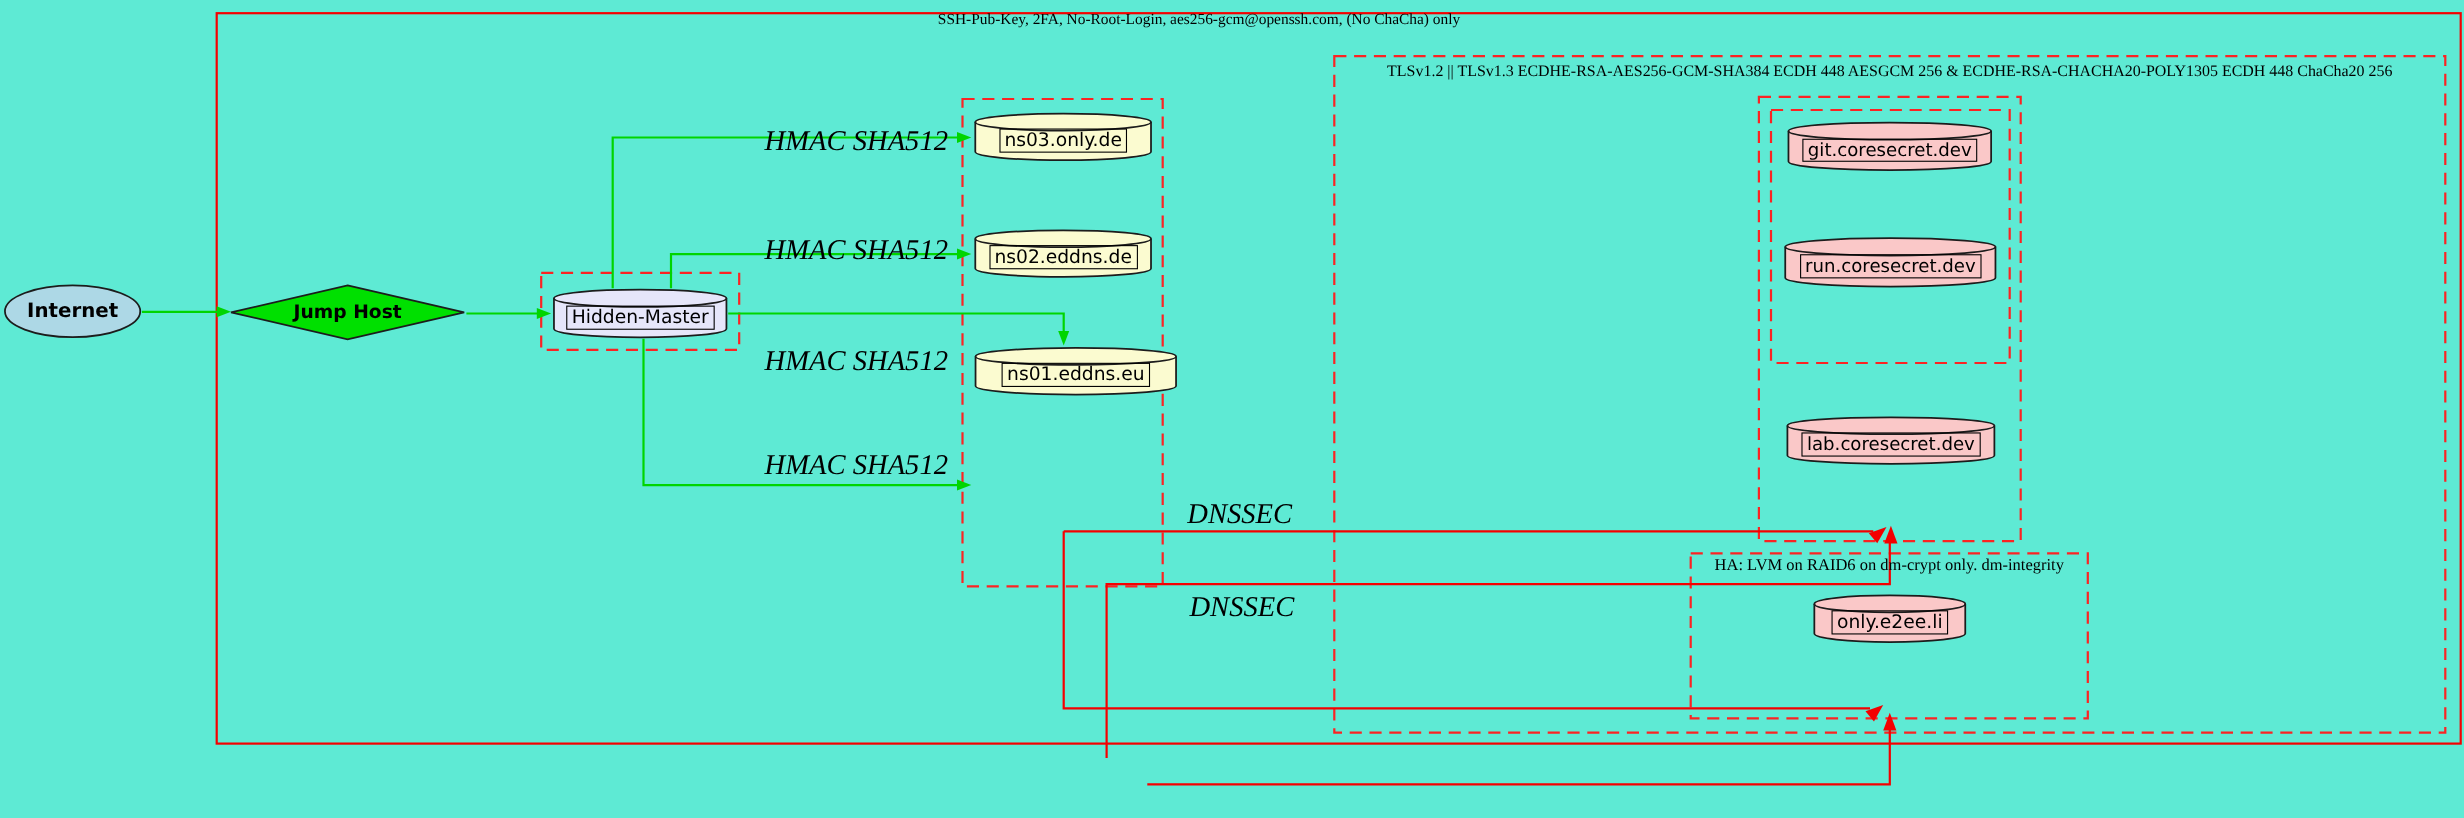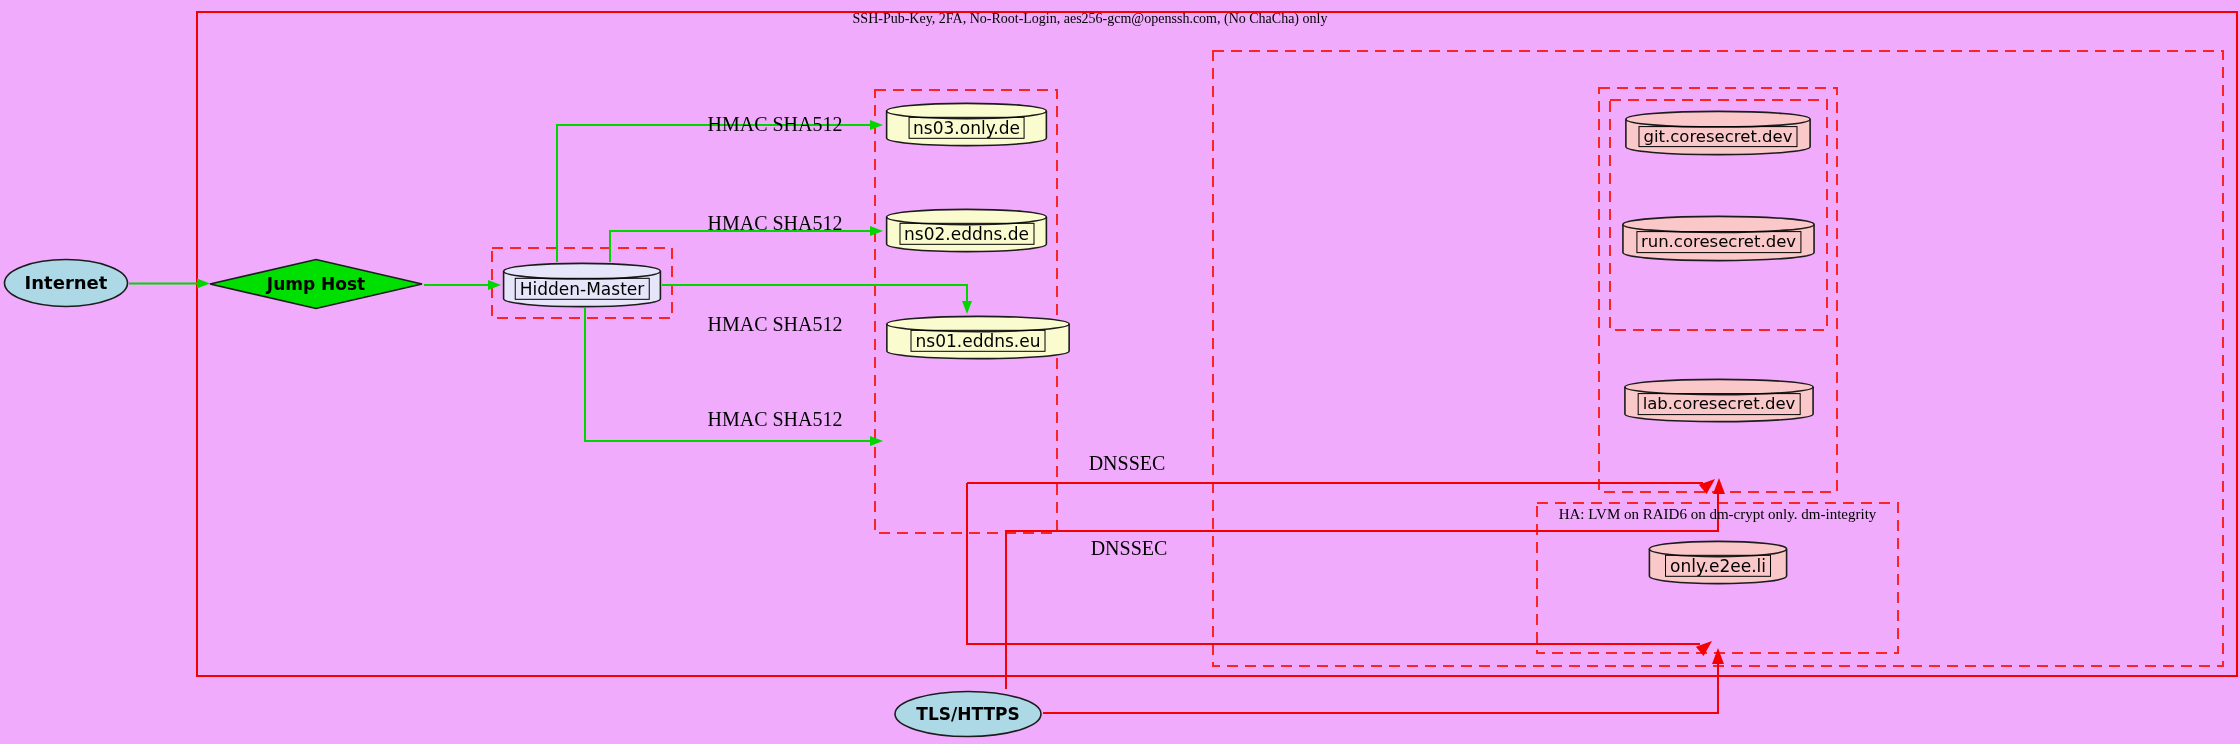--- a/index.html
+++ b/index.html
@@ -1,17 +1,17 @@
 <!DOCTYPE html>
 <html><head>
 <meta charset="utf-8">
 <style>
   html,body { margin:0; padding:0; background:#fff; }
   #stage {
-    position:relative; width:2240px; height:744px; background:#f0abfc;
+    position:relative; width:2240px; height:744px; background:#5eead4;
     font-family:"DejaVu Sans", sans-serif; overflow:hidden;
   }
   #wires { position:absolute; left:0; top:0; width:2240px; height:744px; }
 
   
   .node { position:absolute; }
   .node svg.shape { position:absolute; left:0; top:0; width:100%; height:100%; overflow:visible; }
   .node .lbl {
     position:absolute; left:50%; top:50%; transform:translate(-50%,-50%);
     font-size:17px; color:#000; white-space:nowrap; line-height:1.2;
@@ -20,21 +20,21 @@
   .ellipse-node .lbl, .diamond-node .lbl { border:none;font-weight:bold; }
 
   
   .note, .edge-lbl {
     position:absolute; text-align:center; color:#000;
     font-family:"Liberation Serif","DejaVu Serif",serif; white-space:nowrap;
   }
   .note-ssh  { left:837px; top:11px;  width:506px; font-size:14px; }
   .note-tls  { left:1213px; top:57px; width:1010px; font-size:14.5px; }
   .note-ha   { left:1537px; top:506px; width:361px; font-size:15px; }
-  .edge-lbl  { font-size:20px; width:160px; }
+  .edge-lbl  { font-size:26px; width:160px;font-style:italic; }
   .hmac-1 { left:695px; top:113px; }
   .hmac-2 { left:695px; top:212px; }
   .hmac-3 { left:695px; top:313px; }
   .hmac-4 { left:695px; top:408px; }
   .dnssec-1 { left:1047px; top:452px; }
   .dnssec-2 { left:1049px; top:537px; }
 </style>
 </head>
 <body>
 
@@ -72,42 +72,37 @@
     <use href="#ag" transform="translate(883,231)"></use>
     <use href="#ag" transform="translate(967,314) rotate(90)"></use>
     <use href="#ag" transform="translate(883,441)"></use>
     <use href="#ar" transform="translate(1715,479) rotate(-40)"></use>
     <use href="#ar" transform="translate(1719,478) rotate(-90)"></use>
     <use href="#ar" transform="translate(1712,641) rotate(-40)"></use>
     <use href="#ar" transform="translate(1718,648) rotate(-90)"></use>
   </svg>
 
   <div class="note note-ssh">SSH-Pub-Key, 2FA, No-Root-Login, aes256-gcm@openssh.com, (No ChaCha) only</div>
+  <div class="note note-tls">TLSv1.2 || TLSv1.3 ECDHE-RSA-AES256-GCM-SHA384 ECDH 448 AESGCM 256 &amp; ECDHE-RSA-CHACHA20-POLY1305 ECDH 448 ChaCha20 256</div>
   <div class="note note-ha">HA: LVM on RAID6 on dm-crypt only. dm-integrity</div>
 
   <div class="edge-lbl hmac-1">HMAC SHA512</div>
   <div class="edge-lbl hmac-2">HMAC SHA512</div>
   <div class="edge-lbl hmac-3">HMAC SHA512</div>
   <div class="edge-lbl hmac-4">HMAC SHA512</div>
   <div class="edge-lbl dnssec-1">DNSSEC</div>
   <div class="edge-lbl dnssec-2">DNSSEC</div>
 
   <div class="node ellipse-node" style="left:3px; top:258px; width:126px; height:50px;">
     <svg class="shape" viewBox="0 0 126 50" preserveAspectRatio="none">
       <ellipse cx="63" cy="25" rx="61.5" ry="23.5" fill="#add8e6" stroke="#1c1c1c" stroke-width="1.6" vector-effect="non-scaling-stroke"></ellipse>
     </svg>
     <span class="lbl" style="font-size:18px">Internet</span>
   </div>
 
-  <div class="node ellipse-node" style="left:893px; top:690px; width:150px; height:48px;">
-    <svg class="shape" viewBox="0 0 150 48" preserveAspectRatio="none">
-      <ellipse cx="75" cy="24" rx="73" ry="22.5" fill="#add8e6" stroke="#1c1c1c" stroke-width="1.6" vector-effect="non-scaling-stroke"></ellipse>
-    </svg>
-    <span class="lbl">TLS/HTTPS</span>
-  </div>
 
   <div class="node cyl" style="left:502px; top:262px; width:160px; height:46px;">
     <svg class="shape" viewBox="0 0 200 50" preserveAspectRatio="none">
       <path d="M2,10 C2,5 46,1.5 100,1.5 C154,1.5 198,5 198,10 L198,40 C198,45 154,48.5 100,48.5 C46,48.5 2,45 2,40 Z" fill="#e6e6fa" stroke="#1c1c1c" stroke-width="1.6" vector-effect="non-scaling-stroke"></path>
       <path d="M2,10 C2,15 46,18.5 100,18.5 C154,18.5 198,15 198,10" fill="none" stroke="#1c1c1c" stroke-width="1.6" vector-effect="non-scaling-stroke"></path>
     </svg>
     <span class="lbl">Hidden-Master</span>
   </div>
 
   <div class="node diamond-node" style="left:208px; top:258px; width:216px; height:52px;">

